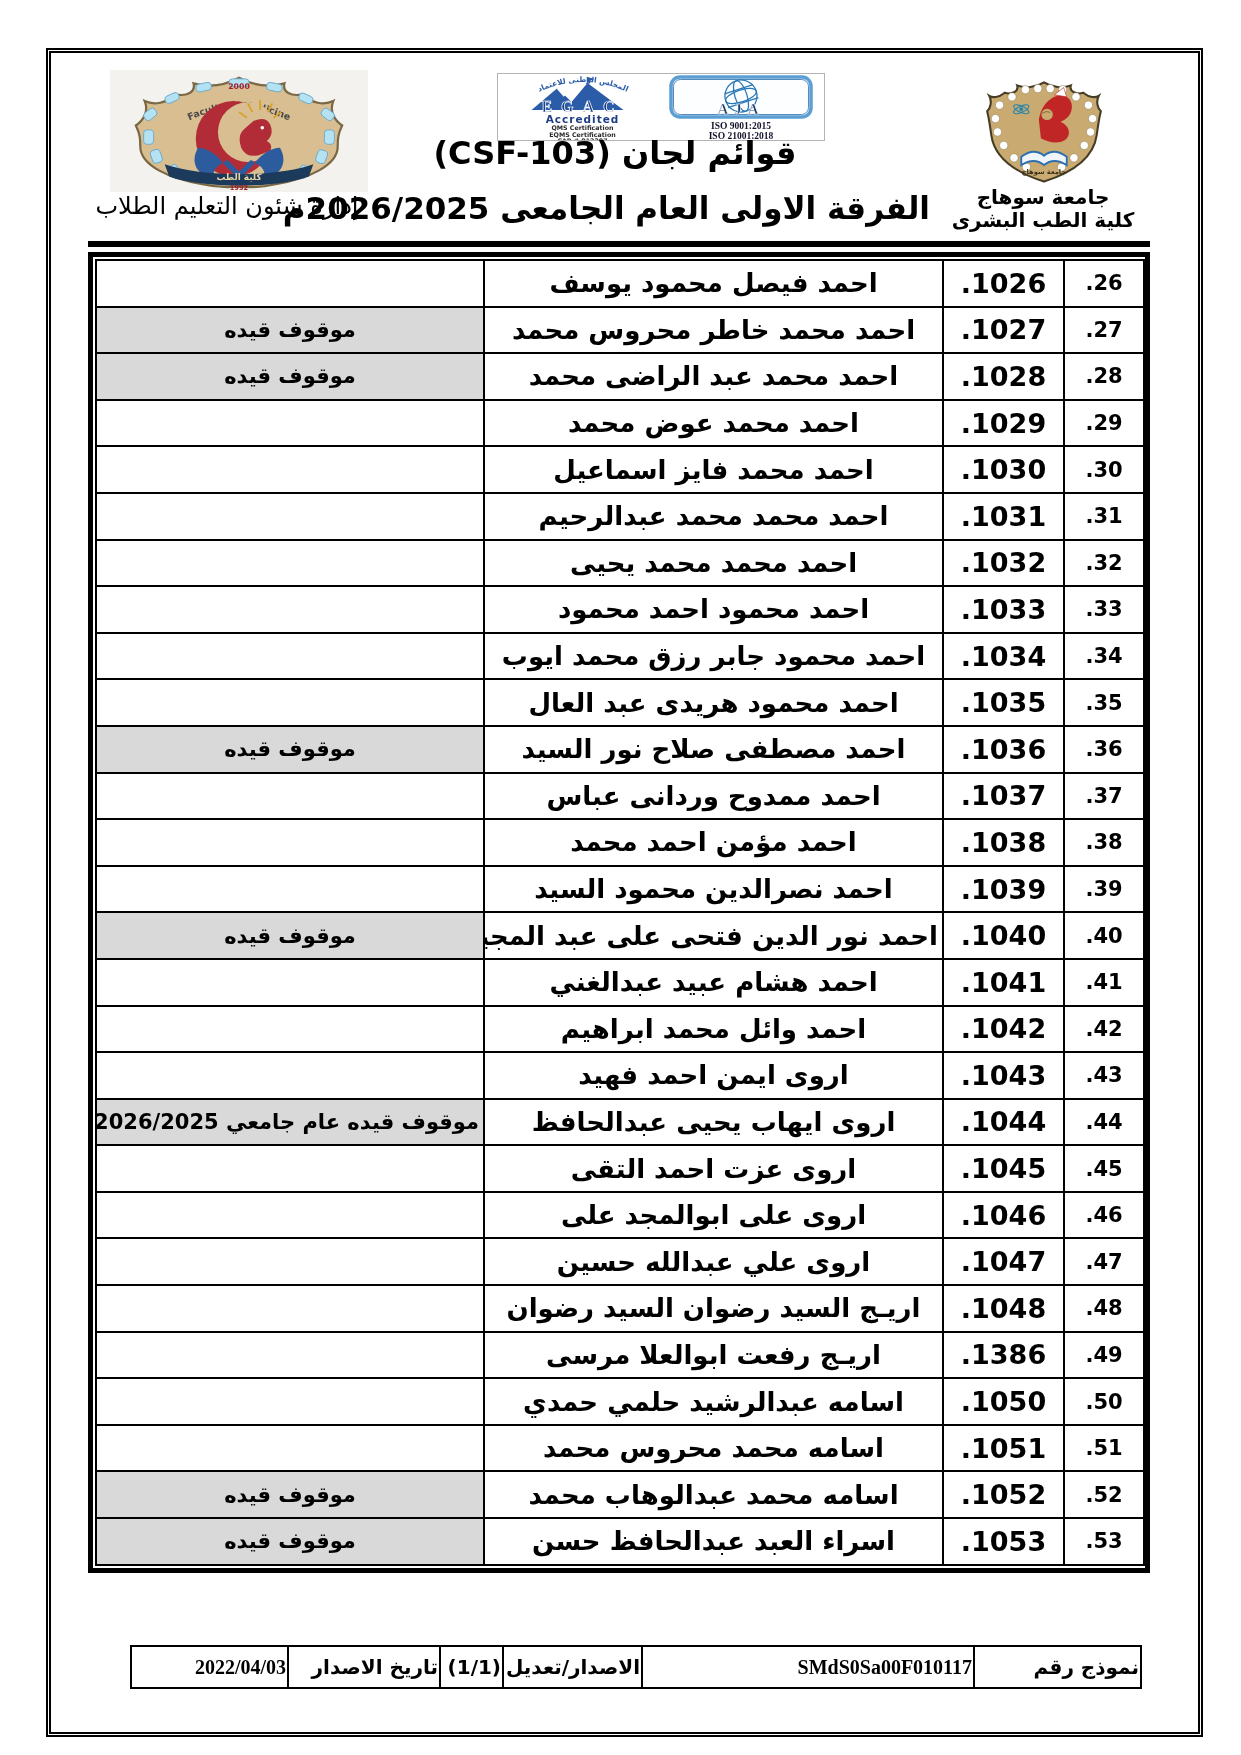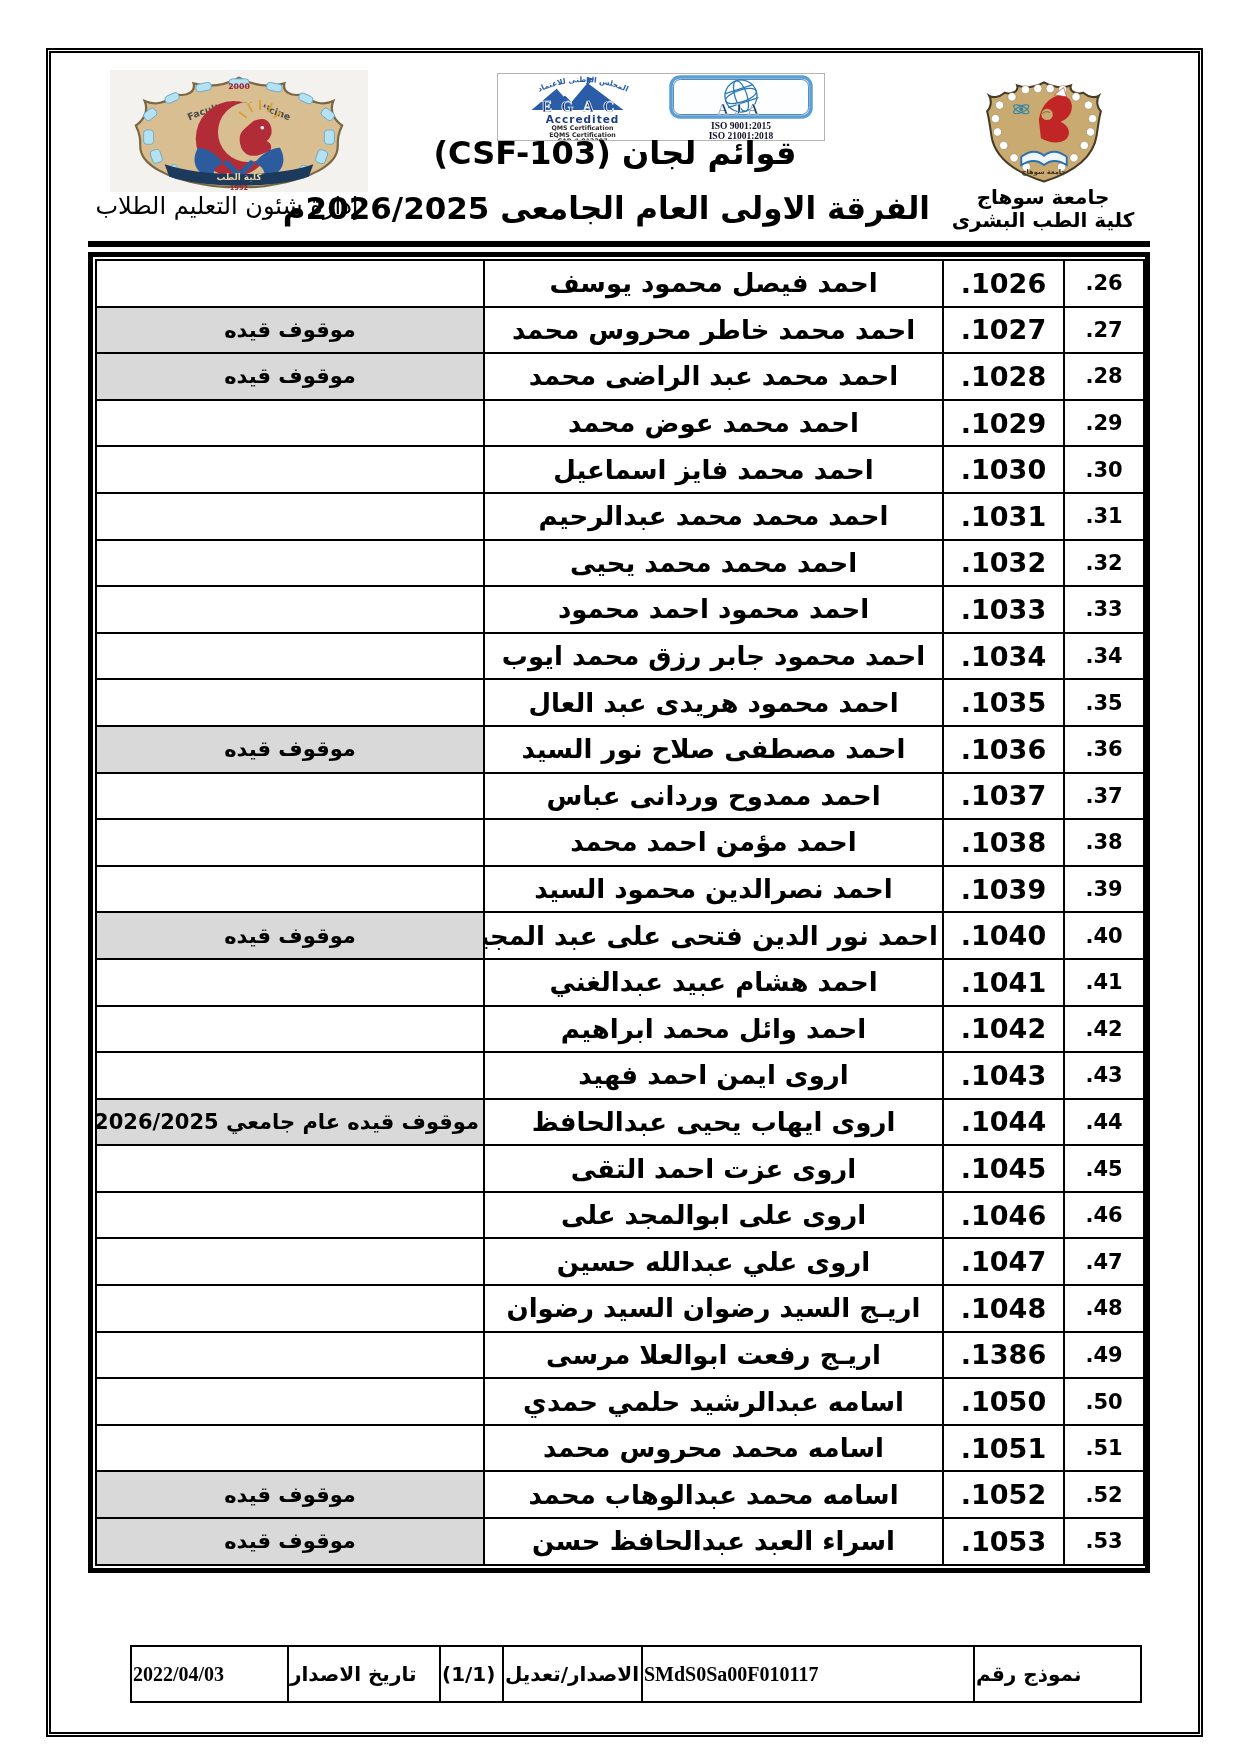--- a/index.html
+++ b/index.html
@@ -30,21 +30,21 @@
   table.grid tr{height:46.6px;}
   .c-idx{font-size:21px;font-weight:700;}
   .c-id{font-size:27px;font-weight:700;}
   .c-name{font-size:26px;font-weight:700;}
   .c-status{font-size:21px;font-weight:700;}
   .c-status.shaded{background:#d9d9d9;}
   .c-status.long{font-size:21px;}
   
   .footer-wrap{left:130px;top:1645px;width:1010px;}
   table.footer{border-collapse:collapse;table-layout:fixed;width:100%;direction:rtl;}
-  table.footer td{border:2px solid #000;text-align:left;vertical-align:middle;font-weight:700;font-size:20px;height:56px;box-sizing:border-box;white-space:nowrap;}
+  table.footer td{border:2px solid #000;text-align:right;vertical-align:middle;font-weight:700;font-size:20px;height:42px;box-sizing:border-box;white-space:nowrap;}
   .f-code{font-family:"Liberation Serif",serif;font-size:23px;}
   .f-date{font-family:"Liberation Serif",serif;font-size:21px;}
   svg text{font-family:"DejaVu Sans",sans-serif;}
   .serifT{font-family:"Liberation Serif",serif;}
 </style>
 </head>
 <body>
 
 <div class="abs frame"></div>
 

